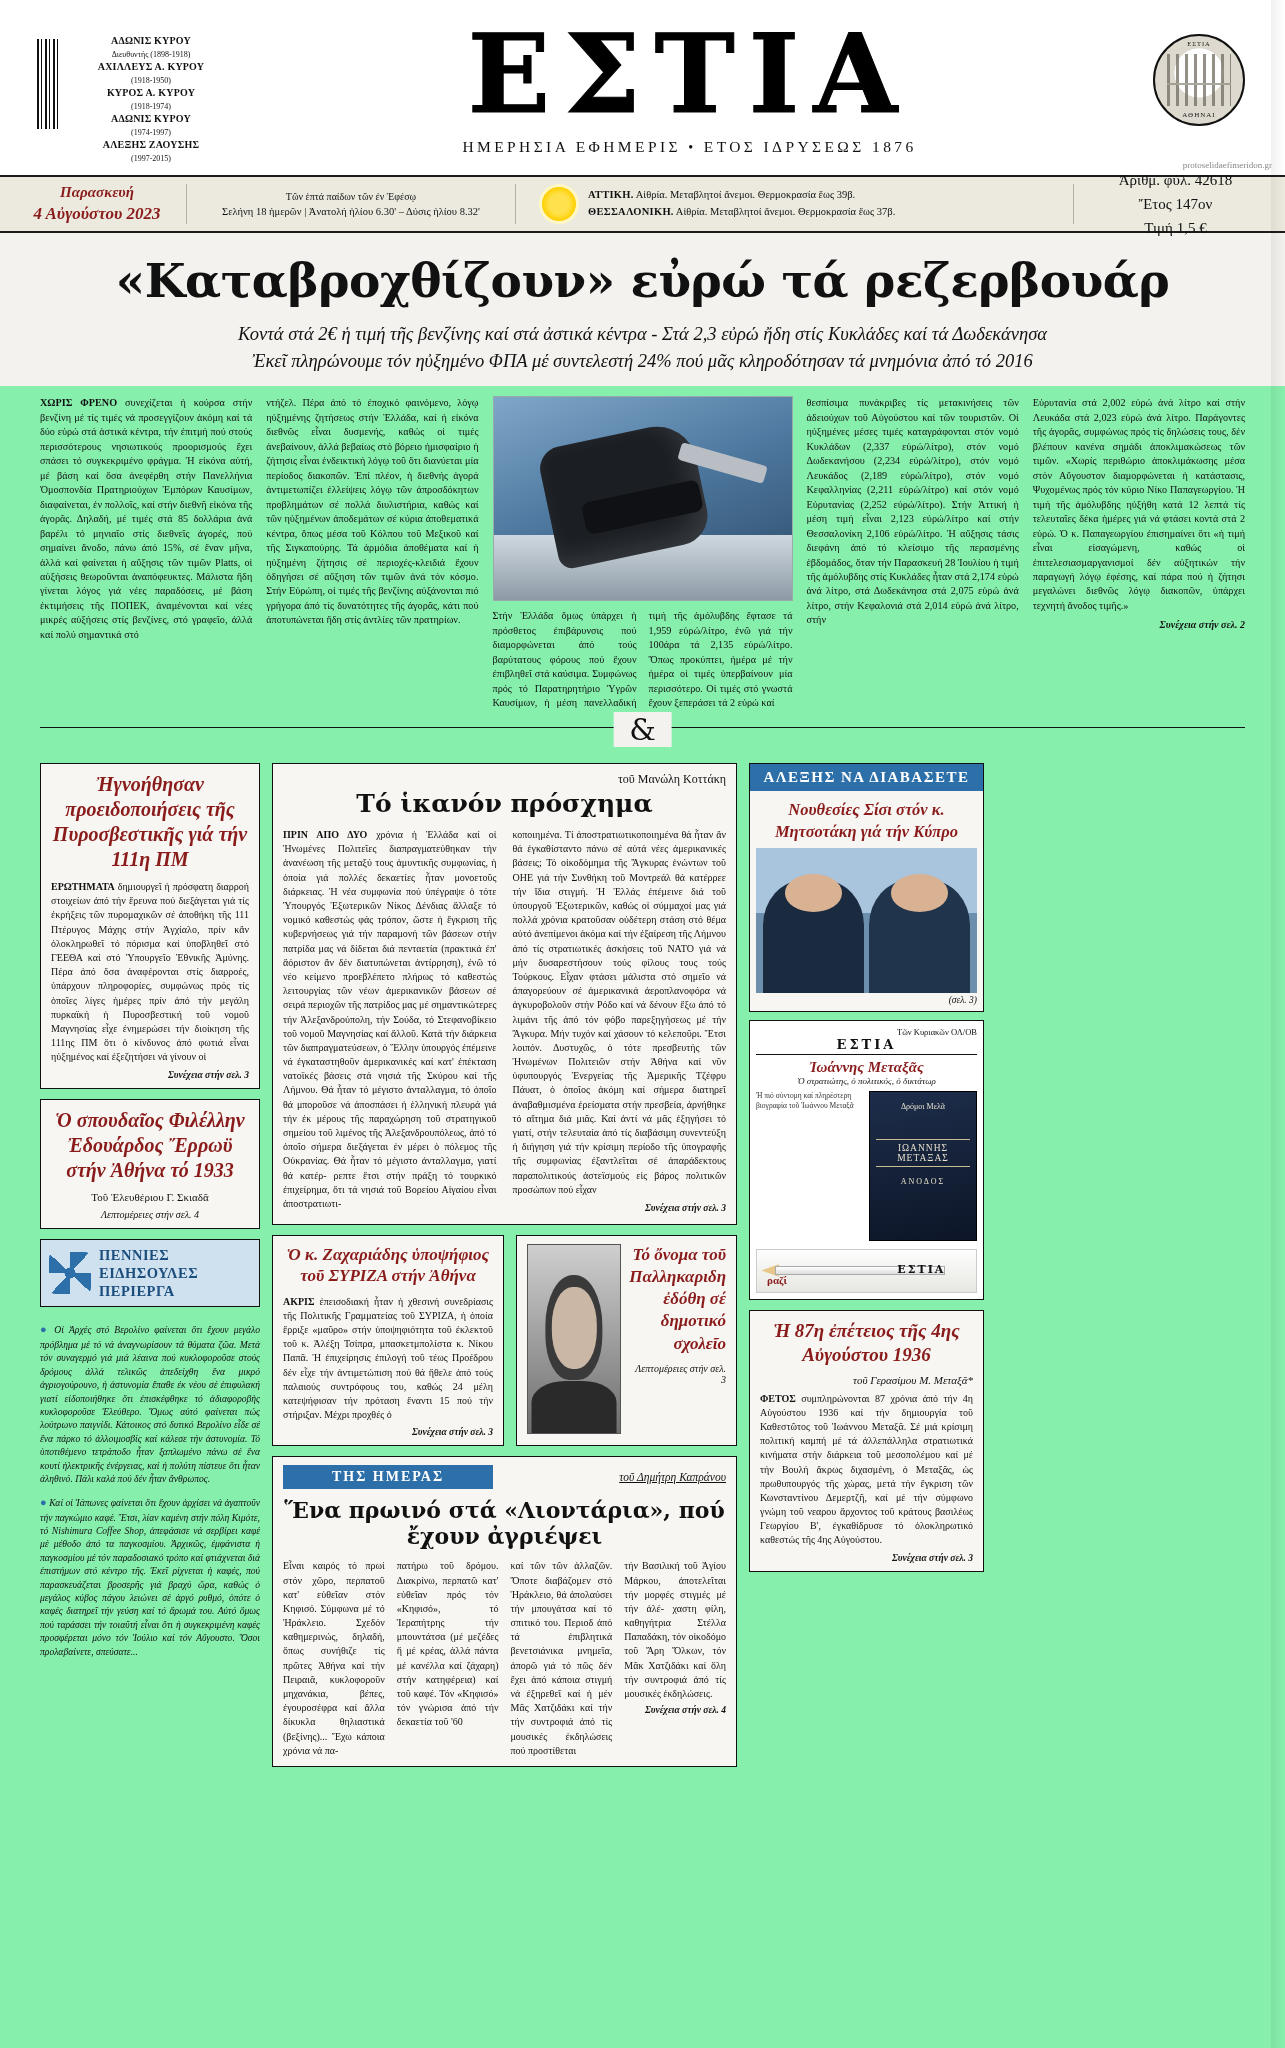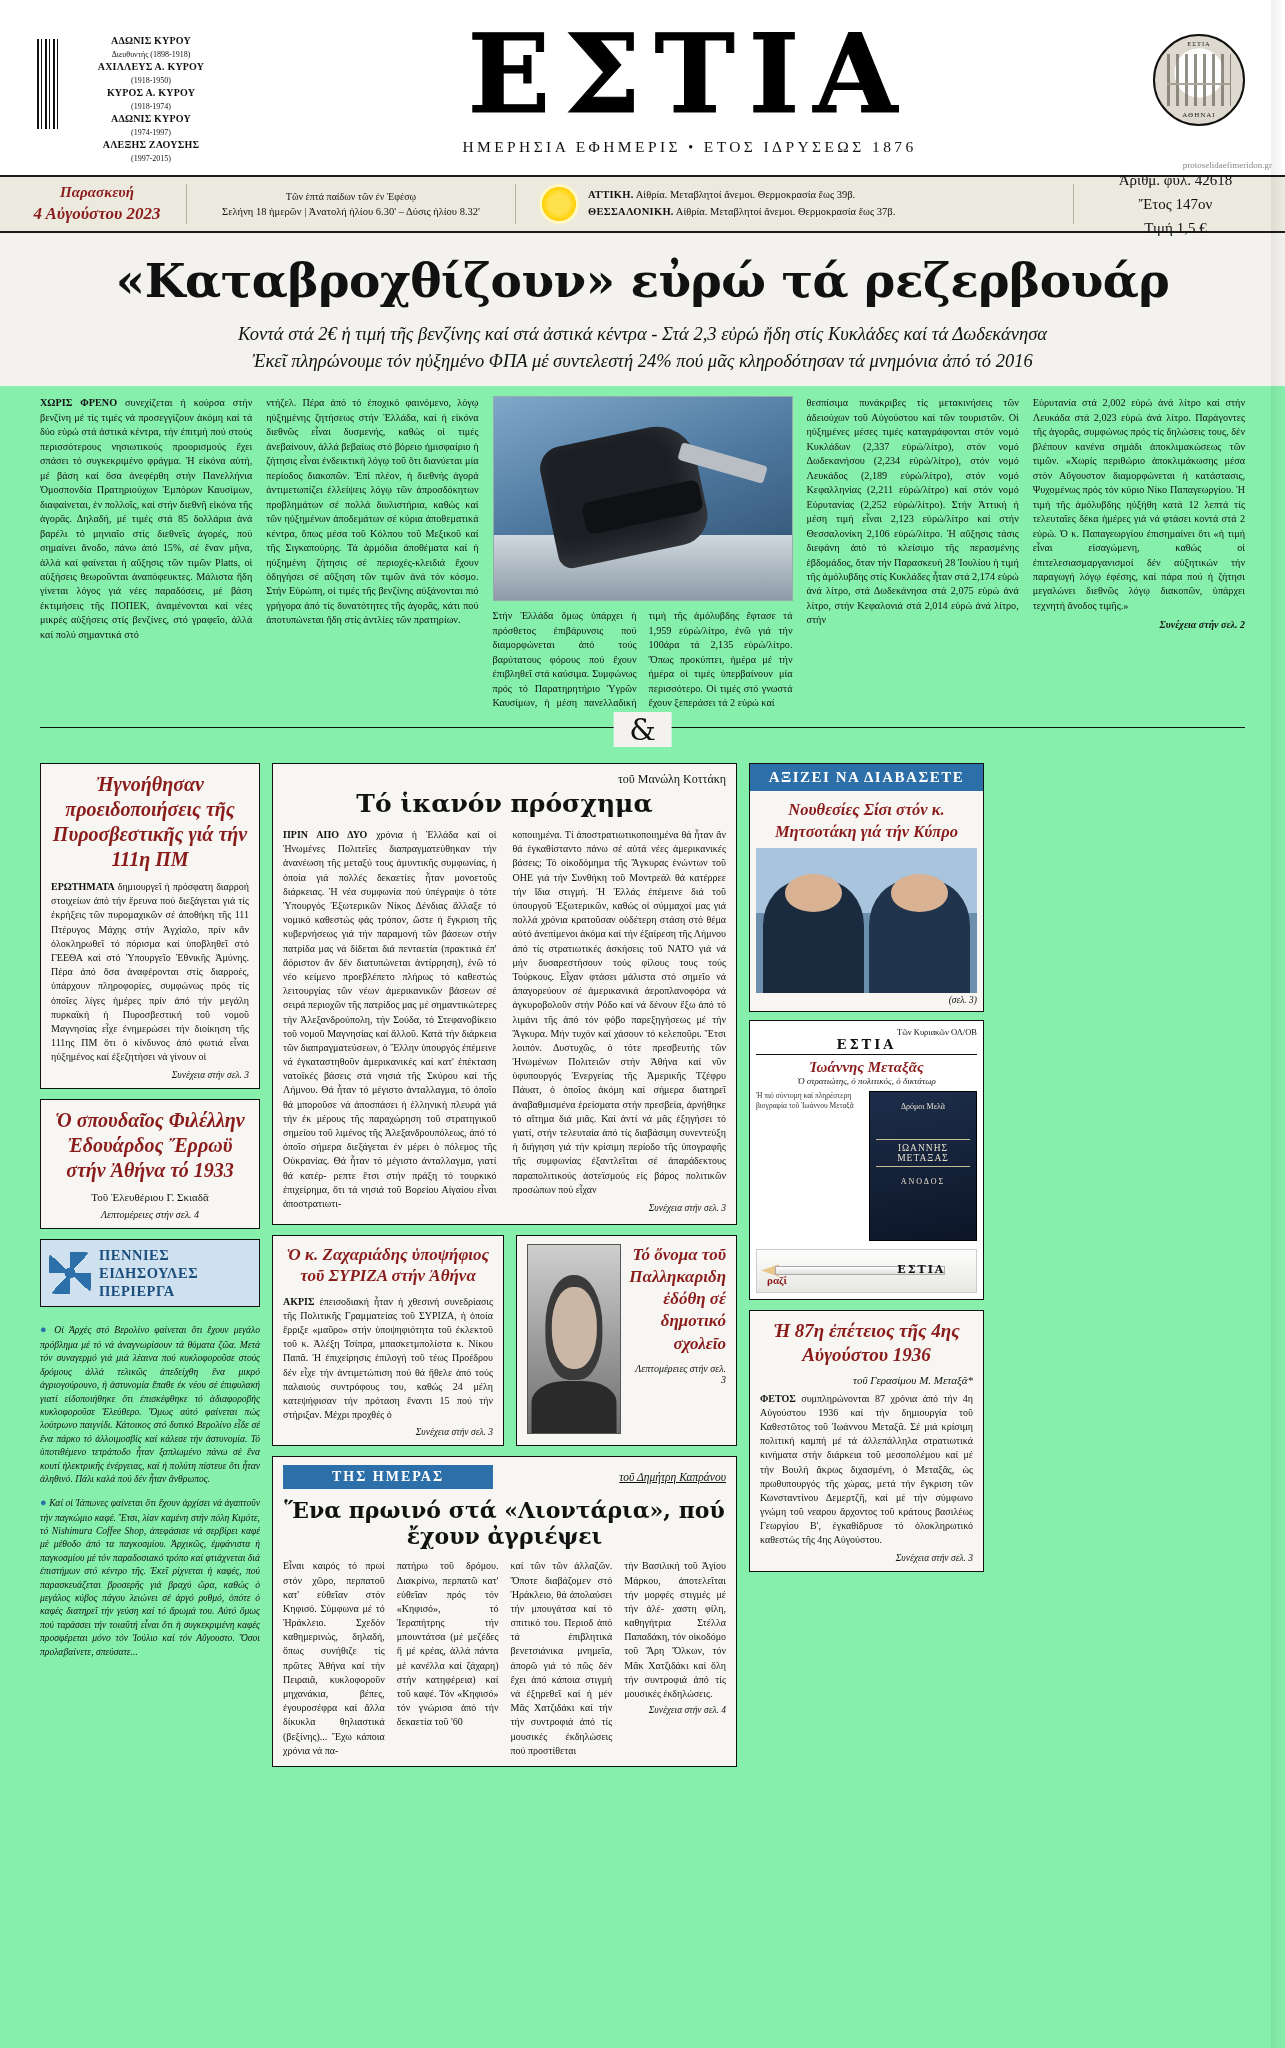--- a/index.html
+++ b/index.html
@@ -230,21 +230,21 @@
     color:#8a1b1b;
     font-size:20px;
     text-align:center;
     font-style:italic;
     font-weight:bold;
     line-height:1.25;
     margin-bottom:8px;
   }
   .body-sm { font-size:10px; line-height:1.42; text-align:justify; }
   .body-sm p { margin:0 0 5px 0; }
-  .cont { font-style:italic; font-weight:normal; font-size:9.5px; text-align:right; margin-top:4px;}
+  .cont { font-style:italic; font-weight:bold; font-size:9.5px; text-align:right; margin-top:4px;}
   .byline { text-align:right; font-size:12px; margin-bottom:2px;}
   .headline-mid {
     font-family:"DejaVu Serif", serif;
     font-size:25px;
     text-align:center;
     font-weight:bold;
     margin:2px 0 10px 0;
   }
   .sc { font-variant:small-caps; font-weight:bold; }
   
@@ -566,21 +566,21 @@
           <div style="flex:1;">
             <div class="body-sm">τήν Βασιλική τοῦ Ἁγίου Μάρκου, ἀποτελεῖται τήν μορφές στιγμές μέ τήν ἀλέ- χαστη φίλη, καθηγήτρια Στέλλα Παπαδάκη, τόν οἰκοδόμο τοῦ Ἄρη Ὅλκων, τόν Μᾶκ Χατζιδάκι καί ὅλη τήν συντροφιά ἀπό τίς μουσικές ἐκδηλώσεις.</div>
             <div class="cont">Συνέχεια στήν σελ. 4</div>
           </div>
         </div>
       </div>
     </div>
 
     <div class="col-right">
       <div class="box" style="padding:0;">
-        <div class="axizei">ΑΞΙΖΕΙ ΝΑ ΔΙΑΒΑΣΕΤΕ</div>
+        <div class="axizei">ΑΛΕΞΗΣ ΝΑ ΔΙΑΒΑΣΕΤΕ</div>
         <div class="axizei-ttl">Νουθεσίες Σίσι στόν κ. Μητσοτάκη γιά τήν Κύπρο</div>
         <div style="padding:0 6px 6px 6px;">
           <div class="photo2">
             <div class="p1"></div>
             <div class="p2"></div>
             <div class="f1"></div>
             <div class="f2"></div>
           </div>
           <div class="cap-right">(σελ. 3)</div>
         </div>

